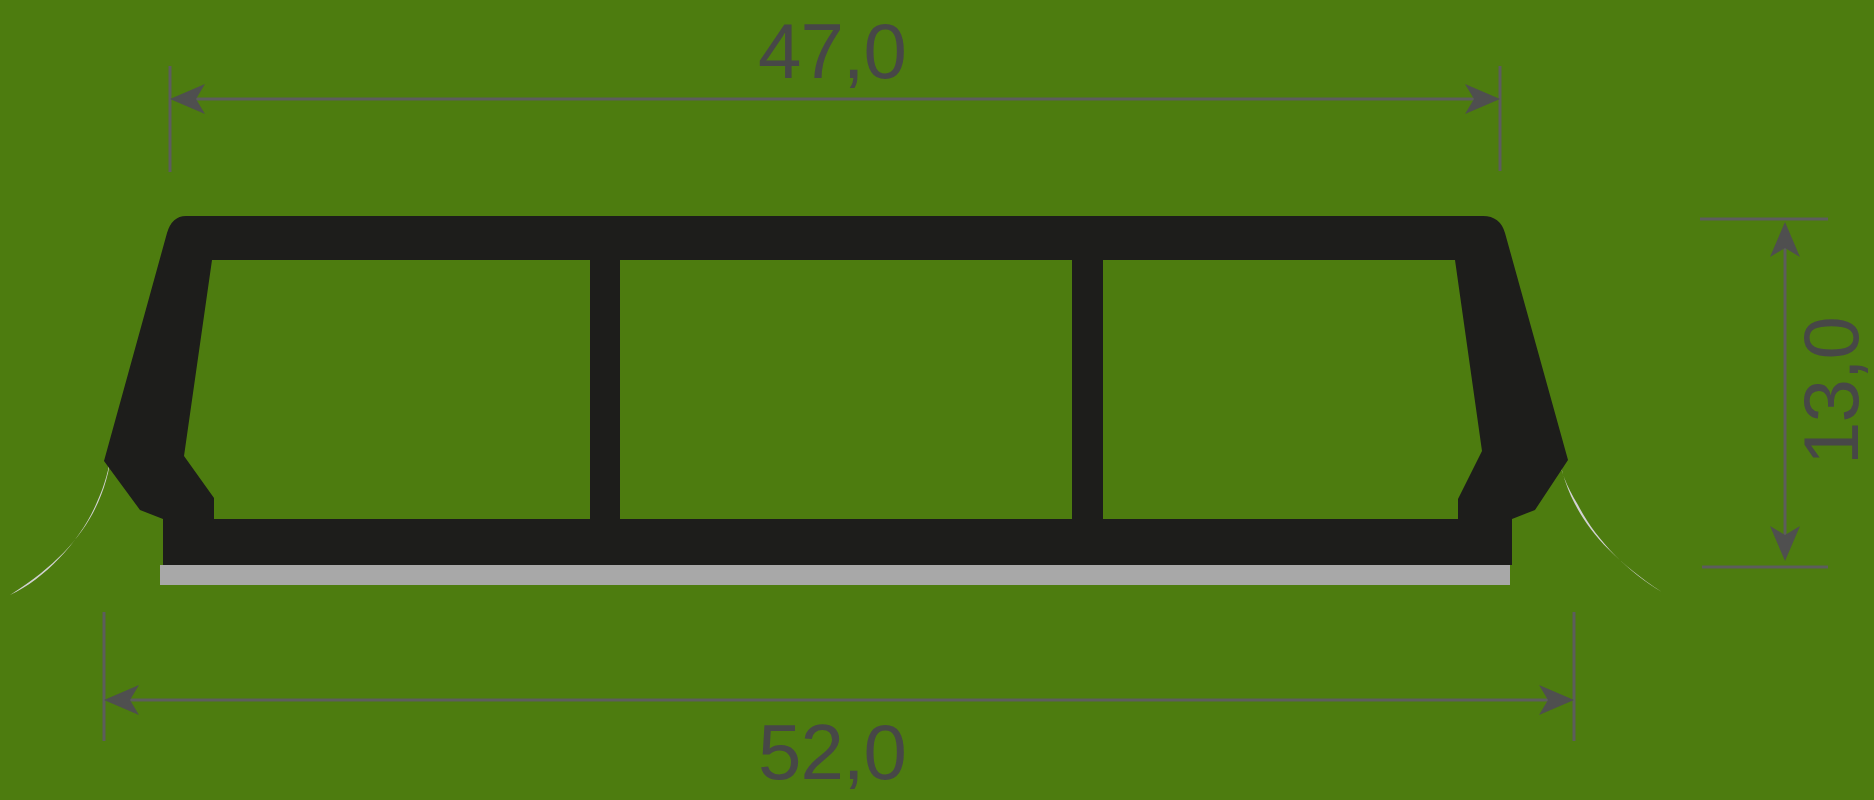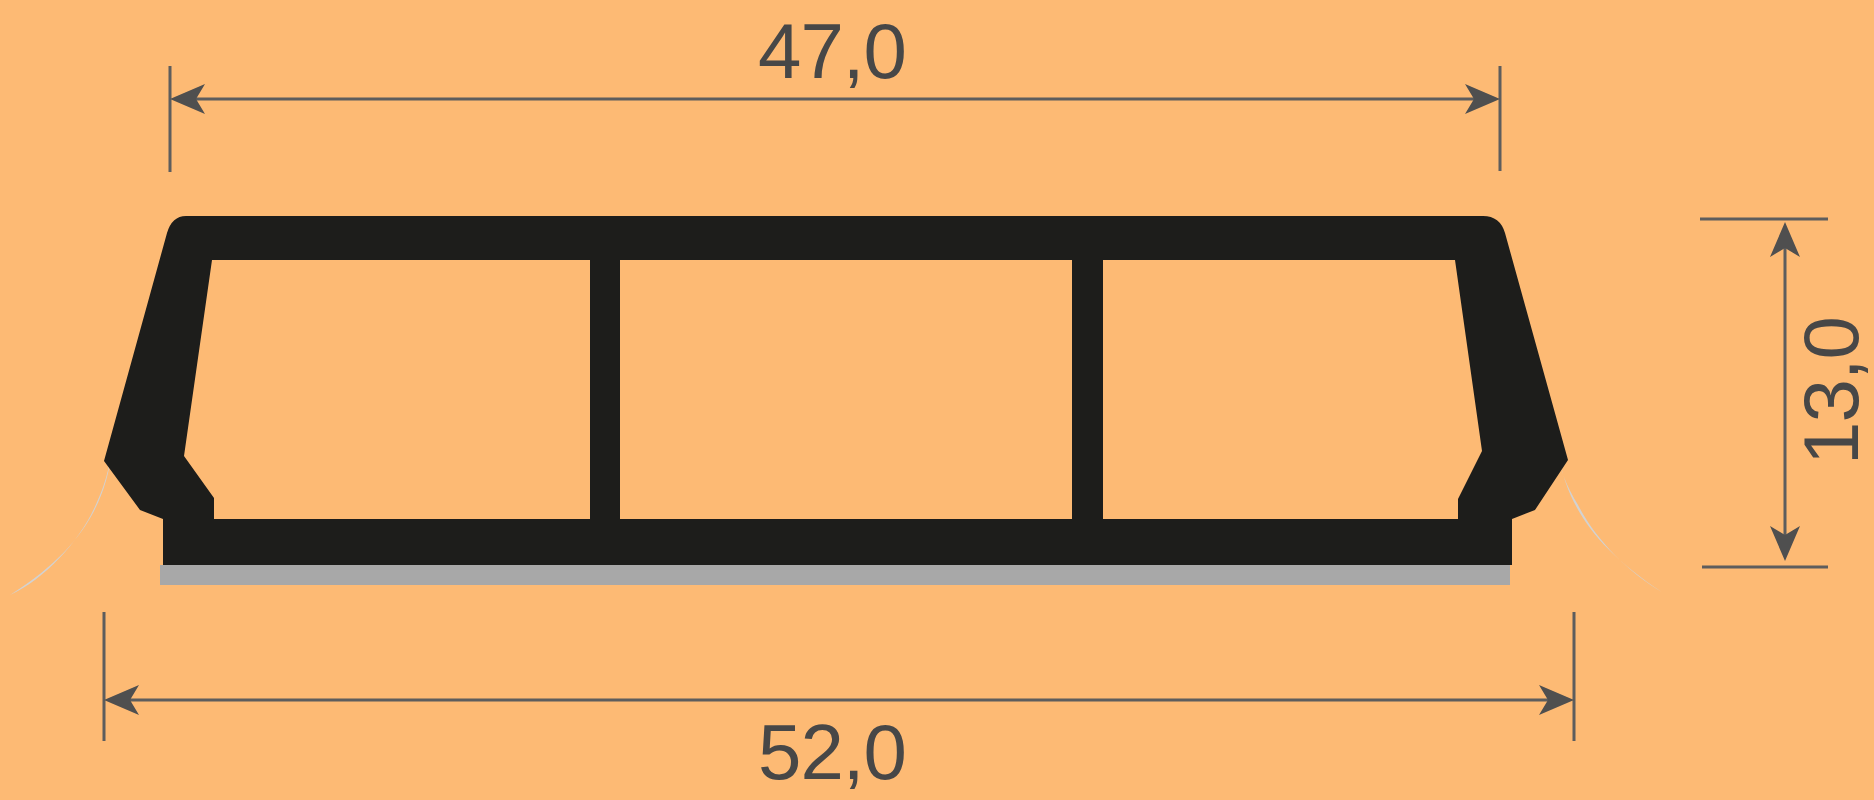--- a/index.html
+++ b/index.html
@@ -1,19 +1,19 @@
 <!DOCTYPE html>
 <html><head>
 <meta charset="utf-8">
 <style>
   html,body{margin:0;padding:0;background:#ffffff;}
   .stage{
     position:relative;
     width:1874px;height:800px;
-    background:#fdba74;
+    background:#4d7c0f;
     overflow:hidden;
     font-family:"Liberation Sans","DejaVu Sans",sans-serif;
   }
   .stage svg{display:block;width:1874px;height:800px;}
   text.dim-label{
     font-family:"Liberation Sans","DejaVu Sans",sans-serif;
     font-size:78px;
     letter-spacing:-1px;
   }
 </style>

